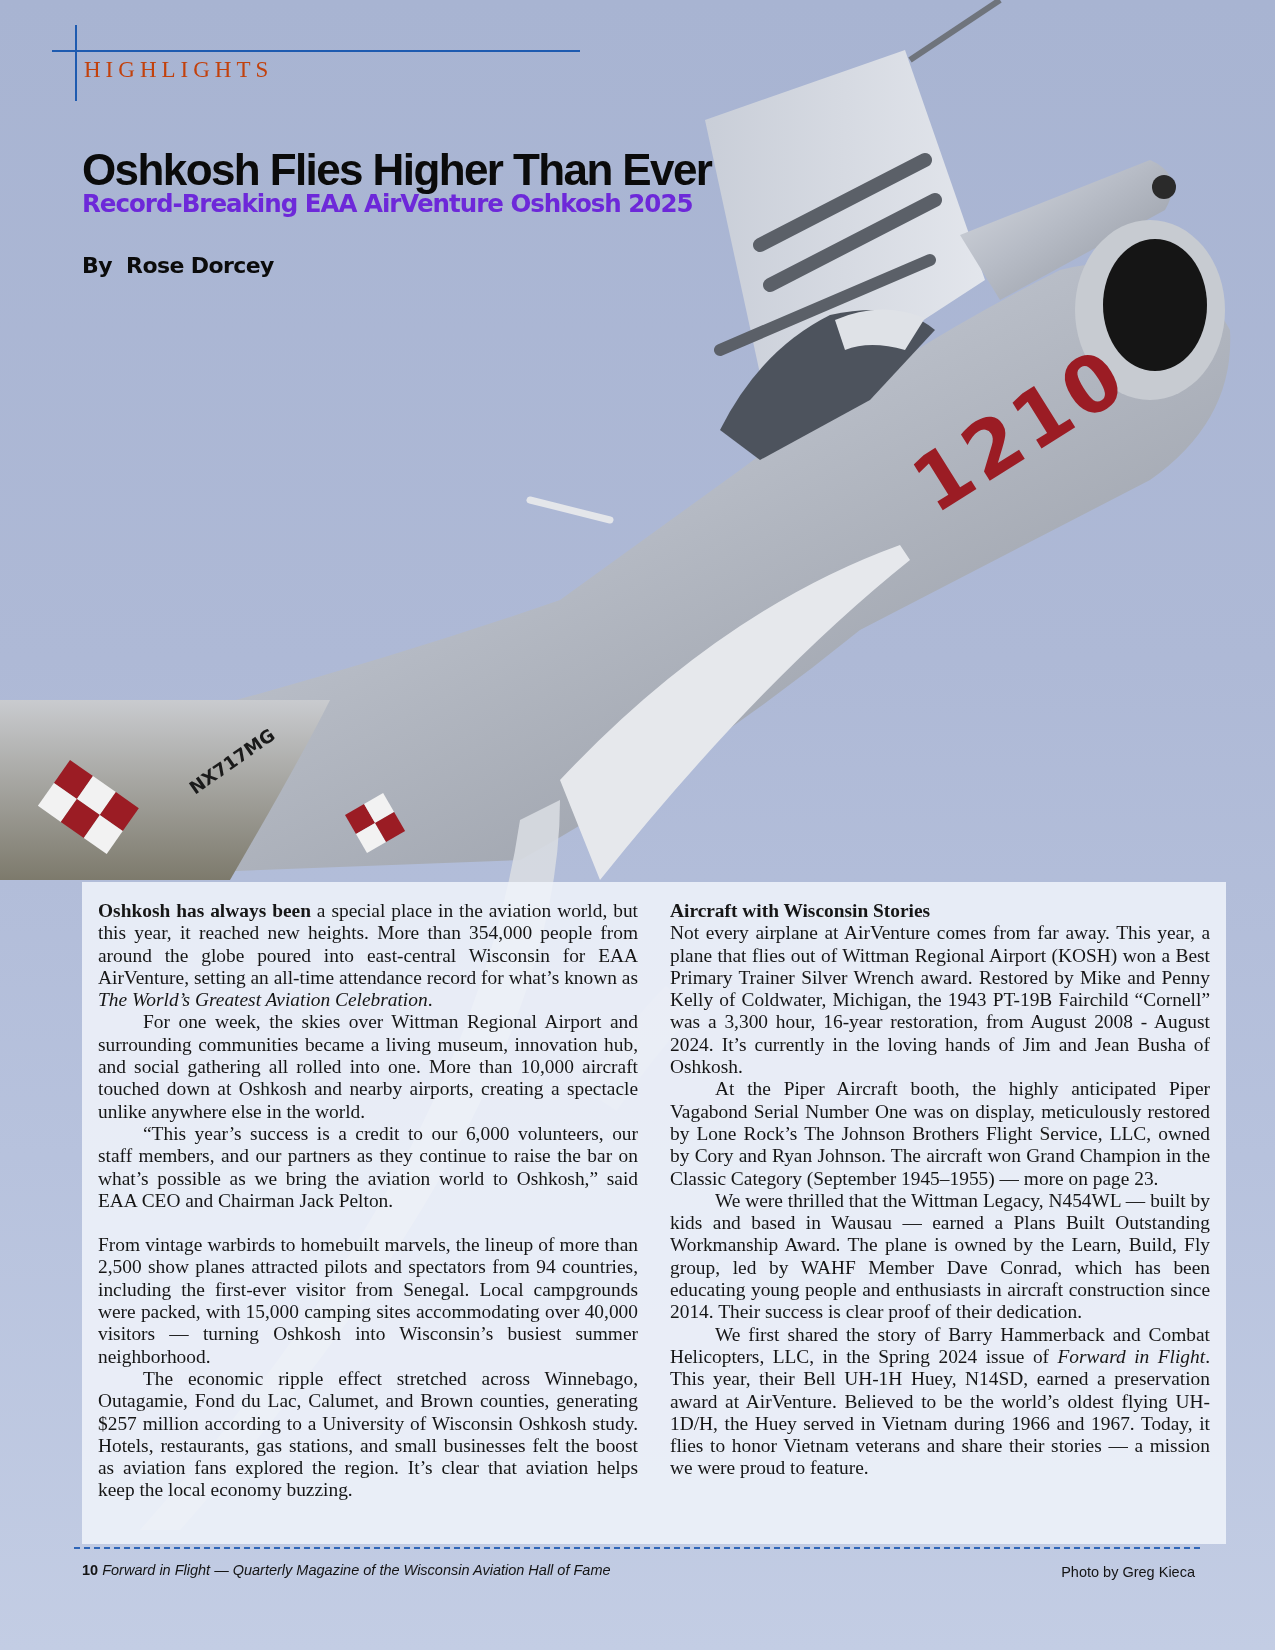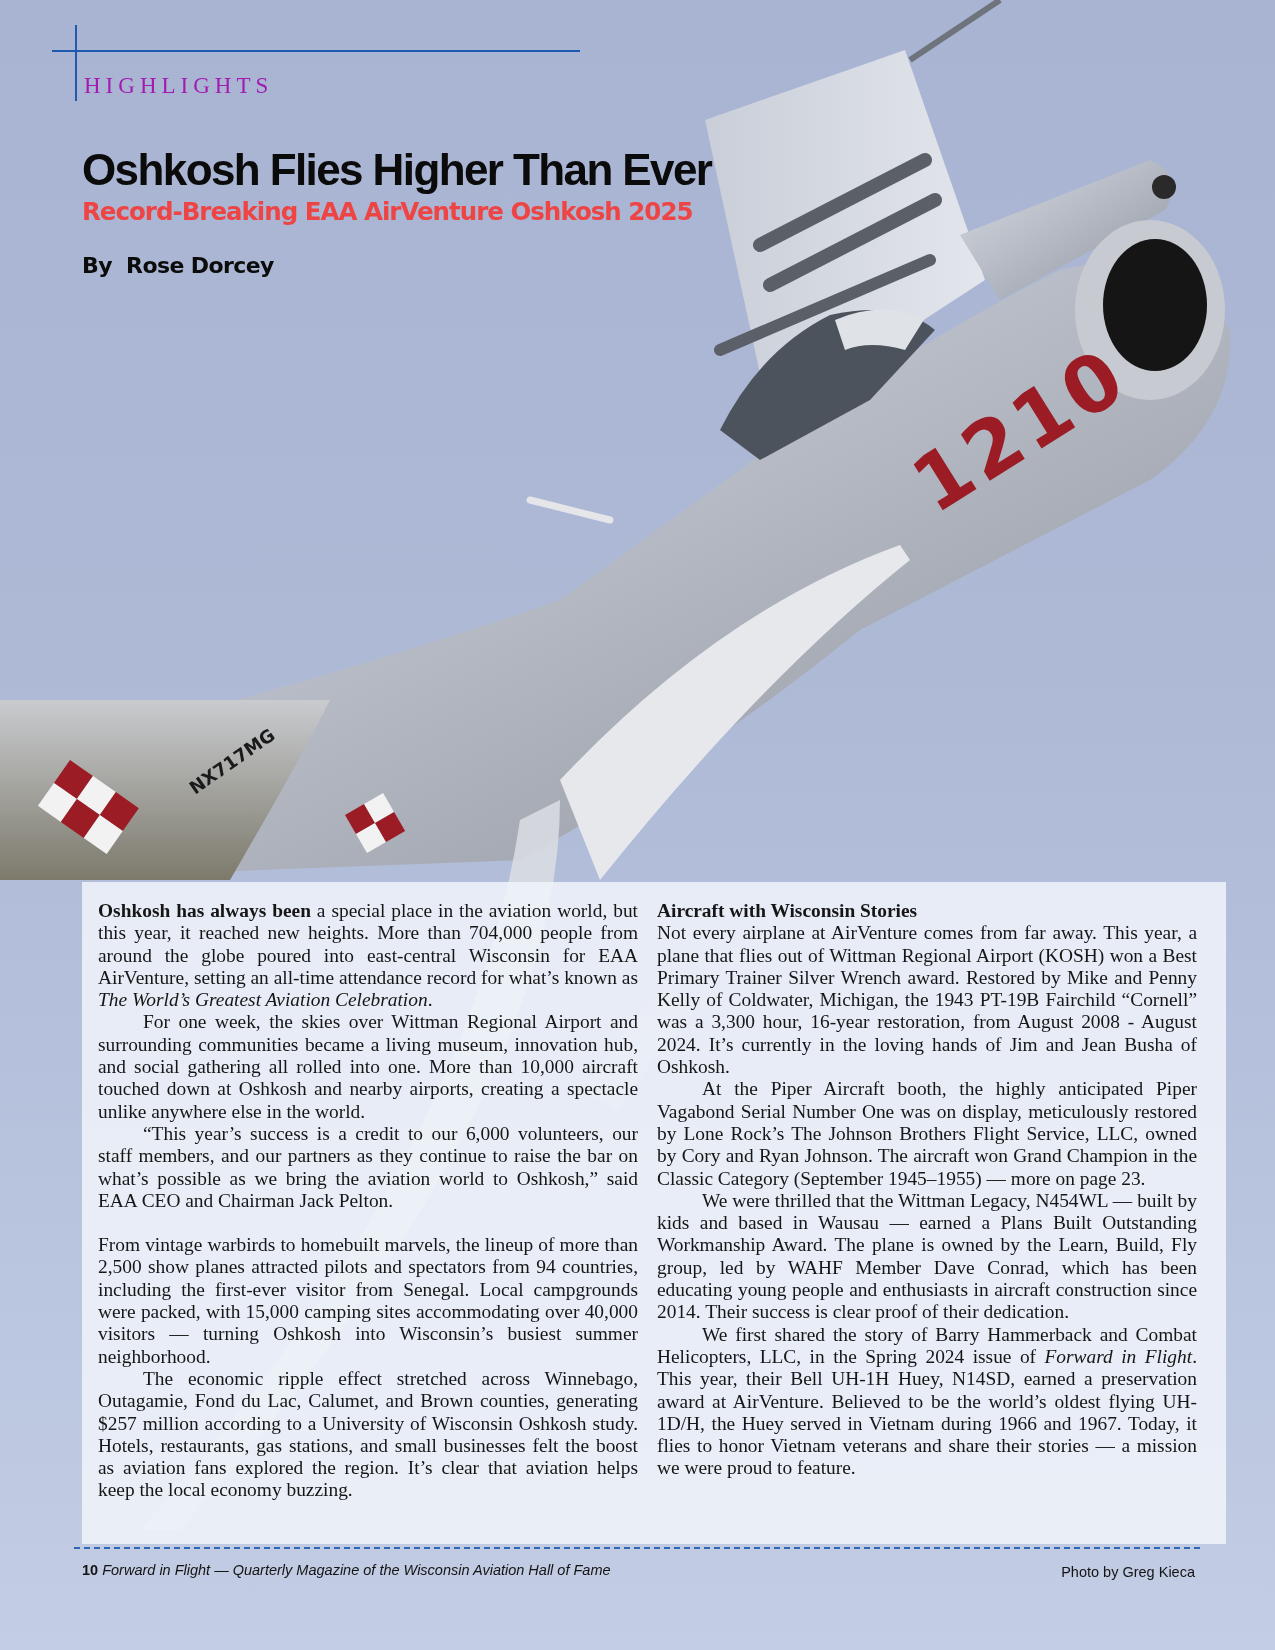--- a/index.html
+++ b/index.html
@@ -8,35 +8,35 @@
     background: linear-gradient(180deg, #a8b4d2 0%, #aeb9d6 40%, #b7c2dd 70%, #c3cde4 100%);
     font-family: "Liberation Serif", serif;
   }
   
   .photo { position: absolute; left: 0; top: 0; width: 1275px; height: 1650px; overflow: hidden; }
   .photo svg { position: absolute; left: 0; top: 0; }
 
   
   .kicker-hline { position: absolute; left: 52px; top: 50px; width: 528px; height: 2px; background: #1e5bb0; }
   .kicker-vline { position: absolute; left: 75px; top: 25px; width: 2px; height: 76px; background: #1e5bb0; }
-  .kicker { position: absolute; left: 84px; top: 73px; color: #a21caf; font-family: "Liberation Serif", serif;
+  .kicker { position: absolute; left: 84px; top: 57px; color: #c2410c; font-family: "Liberation Serif", serif;
     font-size: 23px; letter-spacing: 5px; }
   .title { position: absolute; left: 82px; top: 148px; margin: 0; font-family: Liberation Sans, sans-serif;
     font-weight: bold; font-size: 44px; letter-spacing: -1.6px; color: #0b0b0b; line-height: 1; }
-  .subtitle { position: absolute; left: 82px; top: 200px; margin: 0; font-family: "DejaVu Sans", sans-serif;
-    font-weight: bold; font-size: 24.5px; letter-spacing: -1px; color: #ef4444; line-height: 1; }
+  .subtitle { position: absolute; left: 82px; top: 192px; margin: 0; font-family: "DejaVu Sans", sans-serif;
+    font-weight: bold; font-size: 24.5px; letter-spacing: -1px; color: #6d28d9; line-height: 1; }
   .byline { position: absolute; left: 82px; top: 253px; font-family: "DejaVu Sans", sans-serif; font-weight: bold;
     font-size: 22px; letter-spacing: -0.6px; color: #0b0b0b; }
 
   
   .panel { position: absolute; left: 82px; top: 882px; width: 1144px; height: 662px;
     background: rgba(240, 243, 250, 0.86); }
   .col { position: absolute; top: 18px; width: 540px; font-size: 19.4px; line-height: 22.3px; color: #161616; }
   .col.left { left: 16px; }
-  .col.right { left: 575px; }
+  .col.right { left: 588px; }
   .col p { margin: 0; text-align: justify; }
   .col p.indent { text-indent: 45px; }
   .col h3 { margin: 0; font-size: 19.4px; line-height: 22.3px; font-weight: bold; }
   .col .gap { height: 22px; }
   .lead { font-weight: bold; }
 
   
   .rule { position: absolute; left: 74px; top: 1547px; width: 1126px; border-top: 2px dashed #2f66b8; }
   .folio { position: absolute; left: 82px; top: 1562px; font-family: "Liberation Sans", sans-serif; font-size: 14.5px; color: #141414; }
   .folio .num { font-weight: bold; font-style: normal; }
@@ -118,21 +118,21 @@
 
 <h1 class="title">Oshkosh Flies Higher Than Ever</h1>
 <h2 class="subtitle">Record-Breaking EAA AirVenture Oshkosh 2025</h2>
 <div class="byline">
   <span>By</span>&nbsp;
   <span>Rose Dorcey</span>
 </div>
 
 <div class="panel">
   <div class="col left">
-    <p><span class="lead">Oshkosh has always been</span><span> a special place in the aviation world, but this year, it reached new heights. More than 704,000 people from around the globe poured into east-central Wisconsin for EAA AirVenture, setting an all-time attendance record for what’s known as </span><em>The World’s Greatest Aviation Celebration</em><span>.</span></p>
+    <p><span class="lead">Oshkosh has always been</span><span> a special place in the aviation world, but this year, it reached new heights. More than 354,000 people from around the globe poured into east-central Wisconsin for EAA AirVenture, setting an all-time attendance record for what’s known as </span><em>The World’s Greatest Aviation Celebration</em><span>.</span></p>
     <p class="indent">For one week, the skies over Wittman Regional Airport and surrounding communities became a living museum, innovation hub, and social gathering all rolled into one. More than 10,000 aircraft touched down at Oshkosh and nearby airports, creating a spectacle unlike anywhere else in the world.</p>
     <p class="indent">“This year’s success is a credit to our 6,000 volunteers, our staff members, and our partners as they continue to raise the bar on what’s possible as we bring the aviation world to Oshkosh,” said EAA CEO and Chairman Jack Pelton.</p>
     <div class="gap"></div>
     <p>From vintage warbirds to homebuilt marvels, the lineup of more than 2,500 show planes attracted pilots and spectators from 94 countries, including the first-ever visitor from Senegal. Local campgrounds were packed, with 15,000 camping sites accommodating over 40,000 visitors — turning Oshkosh into Wisconsin’s busiest summer neighborhood.</p>
     <p class="indent">The economic ripple effect stretched across Winnebago, Outagamie, Fond du Lac, Calumet, and Brown counties, generating $257 million according to a University of Wisconsin Oshkosh study. Hotels, restaurants, gas stations, and small businesses felt the boost as aviation fans explored the region. It’s clear that aviation helps keep the local economy buzzing.</p>
   </div>
 
   <div class="col right">
     <h3>Aircraft with Wisconsin Stories</h3>
     <p>Not every airplane at AirVenture comes from far away. This year, a plane that flies out of Wittman Regional Airport (KOSH) won a Best Primary Trainer Silver Wrench award. Restored by Mike and Penny Kelly of Coldwater, Michigan, the 1943 PT-19B Fairchild “Cornell” was a 3,300 hour, 16-year restoration, from August 2008 - August 2024. It’s currently in the loving hands of Jim and Jean Busha of Oshkosh.</p>

